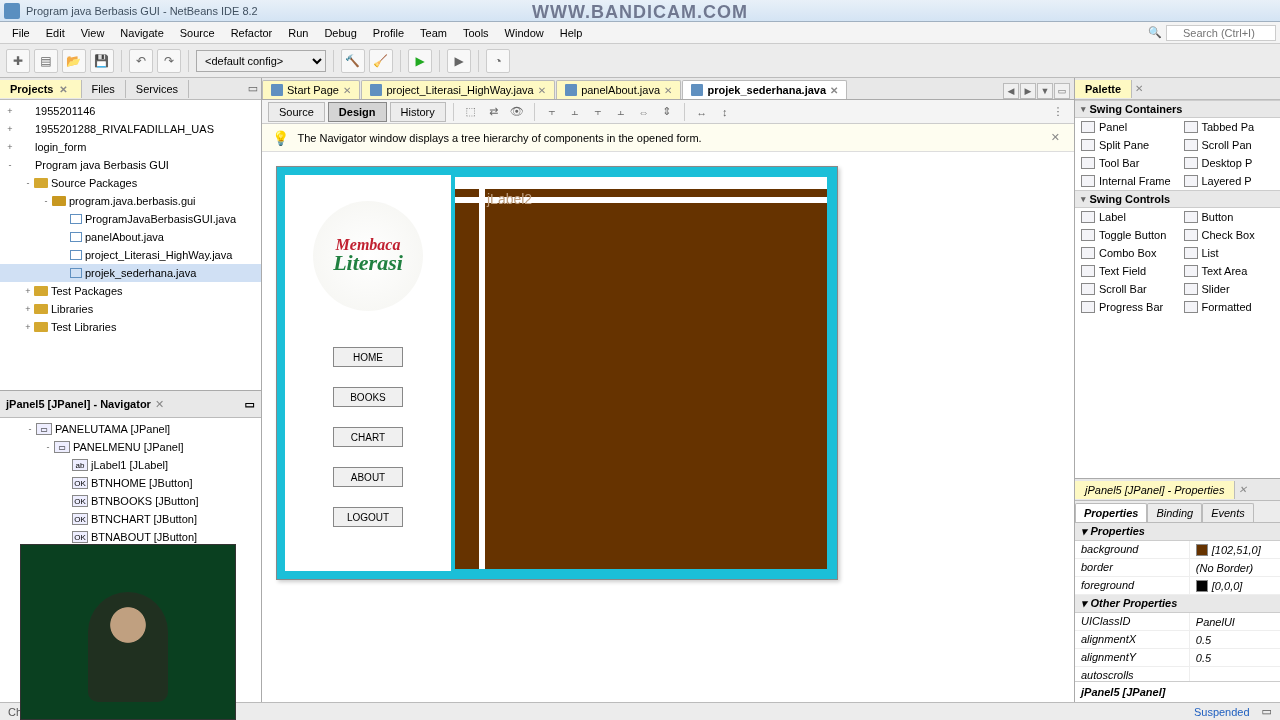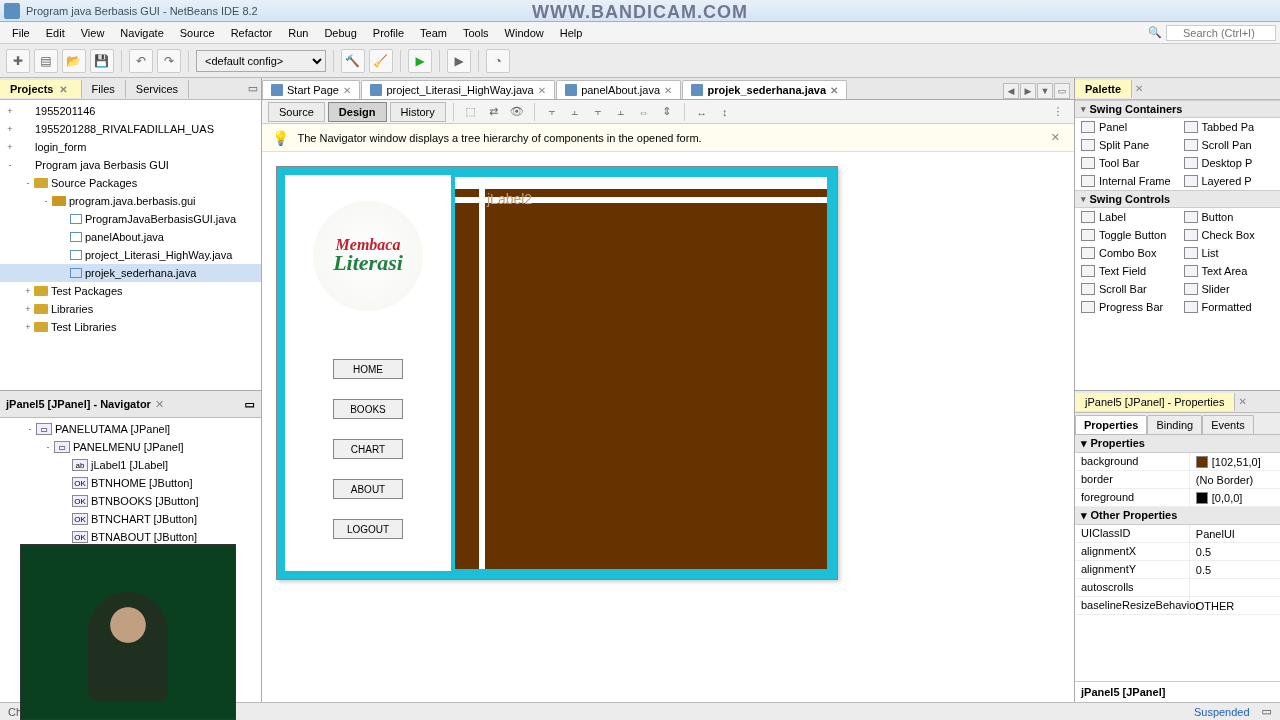--- a/index.html
+++ b/index.html
@@ -48,62 +48,62 @@
 .nav-tree { flex:1; background:#fff; overflow:auto; padding:2px 0; position: relative; }
 .nav-row { display:flex;align-items:center;height:18px;padding-left:4px;cursor:default; }
 .nav-row .exp{width:12px;text-align:center;color:#666;font-size:9px;}
 .nav-row .ico{width:16px;height:12px;margin-right:3px;display:inline-flex;align-items:center;justify-content:center;font-size:8px;border:1px solid #888;background:#eef;}
 
 .webcam { position:absolute; left:20px; bottom:0; width:216px; height:176px; background:#0a4020; border:1px solid #333; z-index:50; display:flex;align-items:center;justify-content:center;color:#555;font-size:10px; }
 .webcam .person { width:80px;height:110px;background:radial-gradient(circle at 50% 30%, #c0a080 20%, #203020 21%);border-radius:40px 40px 10px 10px;margin-top:30px; }
 
 .center-col { flex: 1; display: flex; flex-direction: column; background: #fff; }
 .editor-tabs { height: 22px; background: #e8e8e8; display:flex;align-items:flex-end;border-bottom:1px solid #aaa; }
-.editor-tabs .etab { padding:3px 8px;border:1px solid #bbb;border-bottom:none;margin-right:1px;background:#ffffff;display:flex;align-items:center;gap:4px;cursor:default;border-radius:2px 2px 0 0; }
+.editor-tabs .etab { padding:3px 8px;border:1px solid #bbb;border-bottom:none;margin-right:1px;background:#fef9c3;display:flex;align-items:center;gap:4px;cursor:default;border-radius:2px 2px 0 0; }
 .editor-tabs .etab.active { background:#fff;font-weight:bold; }
 .editor-tabs .etab .x { color:#888;font-size:10px; }
 .editor-tabs .etab .ji { width:12px;height:12px;background:#6090c0;border-radius:1px; }
 .editor-tabs .nav-arrows { margin-left:auto;display:flex;gap:1px;padding-right:4px; }
 .editor-tabs .nav-arrows span { width:16px;height:16px;border:1px solid #bbb;background:#f0f0f0;text-align:center;font-size:9px;line-height:14px;color:#666; }
 
 .editor-toolbar { height:24px;background:#f4f4f4;border-bottom:1px solid #ccc;display:flex;align-items:center;padding:0 6px;gap:3px; }
 .editor-toolbar .seg { padding:3px 10px;border:1px solid #bbb;background:#ececec;cursor:default; }
 .editor-toolbar .seg.active { background:#d4d4d4;border-color:#888;font-weight:bold; }
 .editor-toolbar .sep { width:1px;height:18px;background:#ccc;margin:0 4px; }
 .editor-toolbar .tbtn { width:20px;height:20px;border:1px solid transparent;display:flex;align-items:center;justify-content:center;color:#666;font-size:11px; }
 
 .info-bar { height:28px;background:#fefdf0;border-bottom:1px solid #ddd;display:flex;align-items:center;padding:0 10px;gap:8px; }
 .info-bar .bulb { color:#d4a000;font-size:14px; }
 .info-bar .x-close { margin-left:auto;color:#888;cursor:default;padding:0 4px; }
 
 .design-canvas { flex:1;background:#fff;padding:14px;overflow:auto;position:relative; }
 .form-frame { width:562px;height:414px;background:#1bbfd8;padding:8px;border:1px solid #888;box-shadow:2px 2px 4px #ccc; }
 .form-inner { width:100%;height:100%;display:flex; }
-.menu-panel { width:166px;background:#fff;display:flex;flex-direction:column;align-items:center;padding:6px 0;gap:18px; }
+.menu-panel { width:166px;background:#fff;display:flex;flex-direction:column;align-items:center;padding:6px 0;gap:6px; }
 .logo-circle { width:110px;height:110px;border-radius:55px;margin:20px 0 30px; display:flex;align-items:center;justify-content:center;flex-direction:column;background:radial-gradient(#fff,#f4f4f0); }
 .logo-circle .w1 { color:#c02030;font-style:italic;font-family:cursive;font-size:16px;font-weight:bold; }
 .logo-circle .w2 { color:#208040;font-style:italic;font-family:cursive;font-size:22px;font-weight:bold;margin-top:-4px; }
 .menu-btn { width:70px;height:20px;background:#f0f0f0;border:1px solid #888;font-size:10px;cursor:default; }
 .menu-btn + .menu-btn { margin-top: 20px; }
 .content-panel { flex:1;background:#663300;margin-left:2px;position:relative;border:2px solid #1bbfd8; }
 .content-panel .hstripe { position:absolute;top:0;left:0;right:0;height:12px;background:#fff; }
 .content-panel .hstripe2 { position:absolute;top:20px;left:0;right:0;height:6px;background:#fff; }
 .content-panel .vstripe { position:absolute;top:0;bottom:0;left:24px;width:6px;background:#fff; }
 .content-panel .lbl { position:absolute;top:14px;left:32px;font-size:14px;color:#c0a080; }
 
 .right-col { width:206px;display:flex;flex-direction:column;border-left:1px solid #aaa; }
 .palette { flex:1;display:flex;flex-direction:column;overflow:hidden; }
 .palette-body { flex:1;background:#fff;overflow-y:auto; }
 .pal-cat { background:#e8e8e8;padding:2px 6px;font-weight:bold;border-top:1px solid #ccc;border-bottom:1px solid #ccc;display:flex;align-items:center;gap:4px; }
 .pal-cat .exp{font-size:9px;color:#666;}
 .pal-row { display:flex; }
 .pal-item { width:50%;padding:3px 6px;display:flex;align-items:center;gap:4px;cursor:default; }
 .pal-item .pi{width:14px;height:12px;border:1px solid #888;background:#f4f4f8;}
 
-.props { height:312px;display:flex;flex-direction:column;border-top:1px solid #aaa; }
+.props { height:224px;display:flex;flex-direction:column;border-top:1px solid #aaa;font-style:italic; }
 .props-tabs { height:22px;background:#ececec;display:flex;align-items:flex-end;border-bottom:1px solid #bbb; }
 .props-tabs .ptab { padding:3px 8px;border:1px solid #bbb;border-bottom:none;background:#ececec;border-radius:2px 2px 0 0;cursor:default; }
 .props-tabs .ptab.active{background:#fff;font-weight:bold;}
 .props-body { flex:1;background:#fff;overflow-y:auto; }
 .prop-cat { background:#e8e8e8;padding:2px 6px;font-weight:bold;border-bottom:1px solid #ccc;display:flex;gap:4px; }
 .prop-row { display:flex;border-bottom:1px solid #eee;height:18px; }
 .prop-row .k { width:56%;padding:2px 6px;border-right:1px solid #eee; }
 .prop-row .v { flex:1;padding:2px 6px;display:flex;align-items:center;gap:4px; }
 .prop-row .sw { width:12px;height:12px;border:1px solid #888; }
 .props-footer { padding:4px 6px;font-weight:bold;background:#fff;border-top:1px solid #ccc; }

